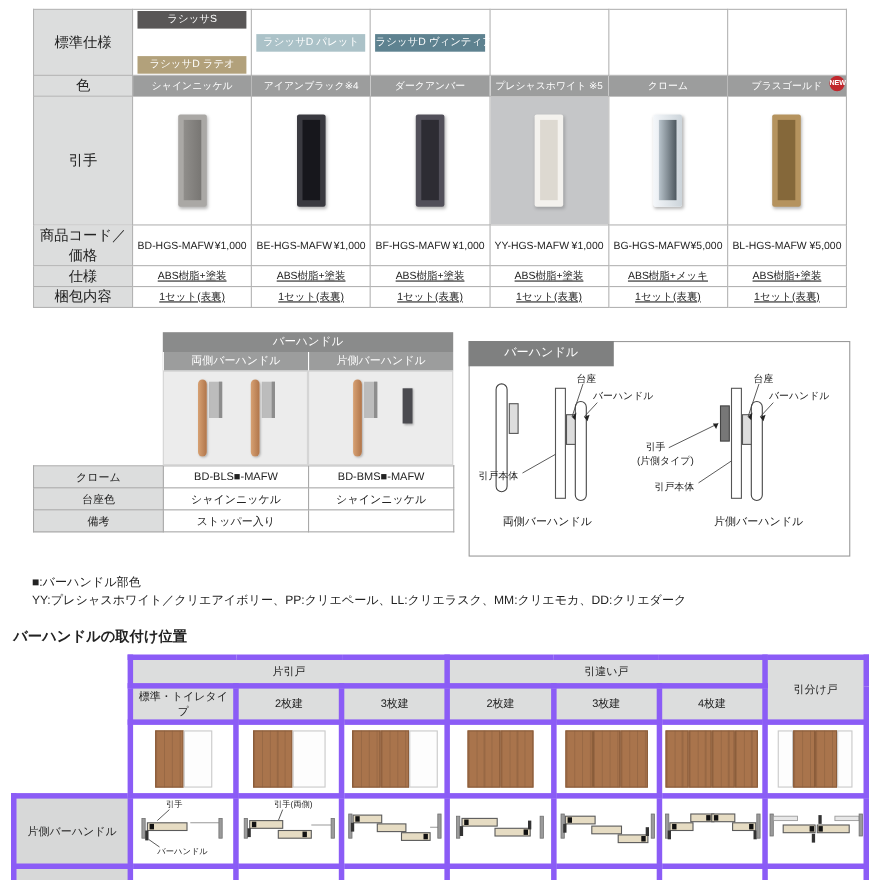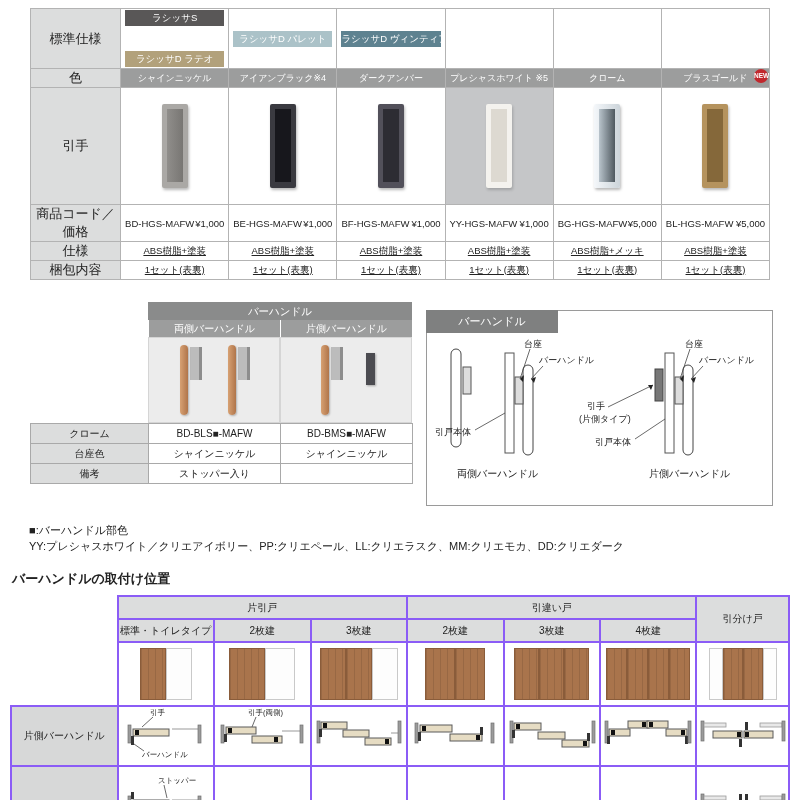--- a/index.html
+++ b/index.html
@@ -52,21 +52,21 @@
   .diagram-box svg{position:absolute;left:0;top:24px;}
   .dg-text{font-size:9px;fill:#222;}
   .dg-cap{font-size:10px;fill:#222;}
 
   
   .notes{margin:16px 0 0 29px;font-size:11px;line-height:16px;}
 
   
   .mount-title{margin:16px 0 0 12px;font-size:13px;font-weight:bold;}
   .mount-table{width:780px;margin:7px 0 0 10px;}
-  .mount-table th,.mount-table td{border:2px solid #8b5cf6;padding:0;font-weight:normal;}
+  .mount-table th,.mount-table td{border:5px solid #8b5cf6;padding:0;font-weight:normal;}
   .mount-table th{background:#dcdddd;font-size:10px;height:21px;}
   .corner{background:#fff !important;border:none !important;}
   .rowlab{background:#d7d8d8 !important;font-size:10px;text-align:center;}
   .thumb-row td{height:62px;background:#fff;vertical-align:middle;}
   .doors{display:flex;justify-content:center;align-items:center;}
   .door{height:52px;background:#a9744c;background-image:repeating-linear-gradient(90deg,rgba(0,0,0,.10) 0 1px,rgba(255,255,255,0) 1px 7px);border:1px solid #8a5c3a;box-sizing:border-box;}
   .door.w{background:#fdfdfd;border:1px solid #c9c9c9;}
   .diag-row td{height:58px;background:#fff;text-align:center;vertical-align:middle;}
   .diag-row2 td{height:80px;background:#fff;text-align:center;vertical-align:middle;}
   .cross{font-size:15px;color:#777;}

